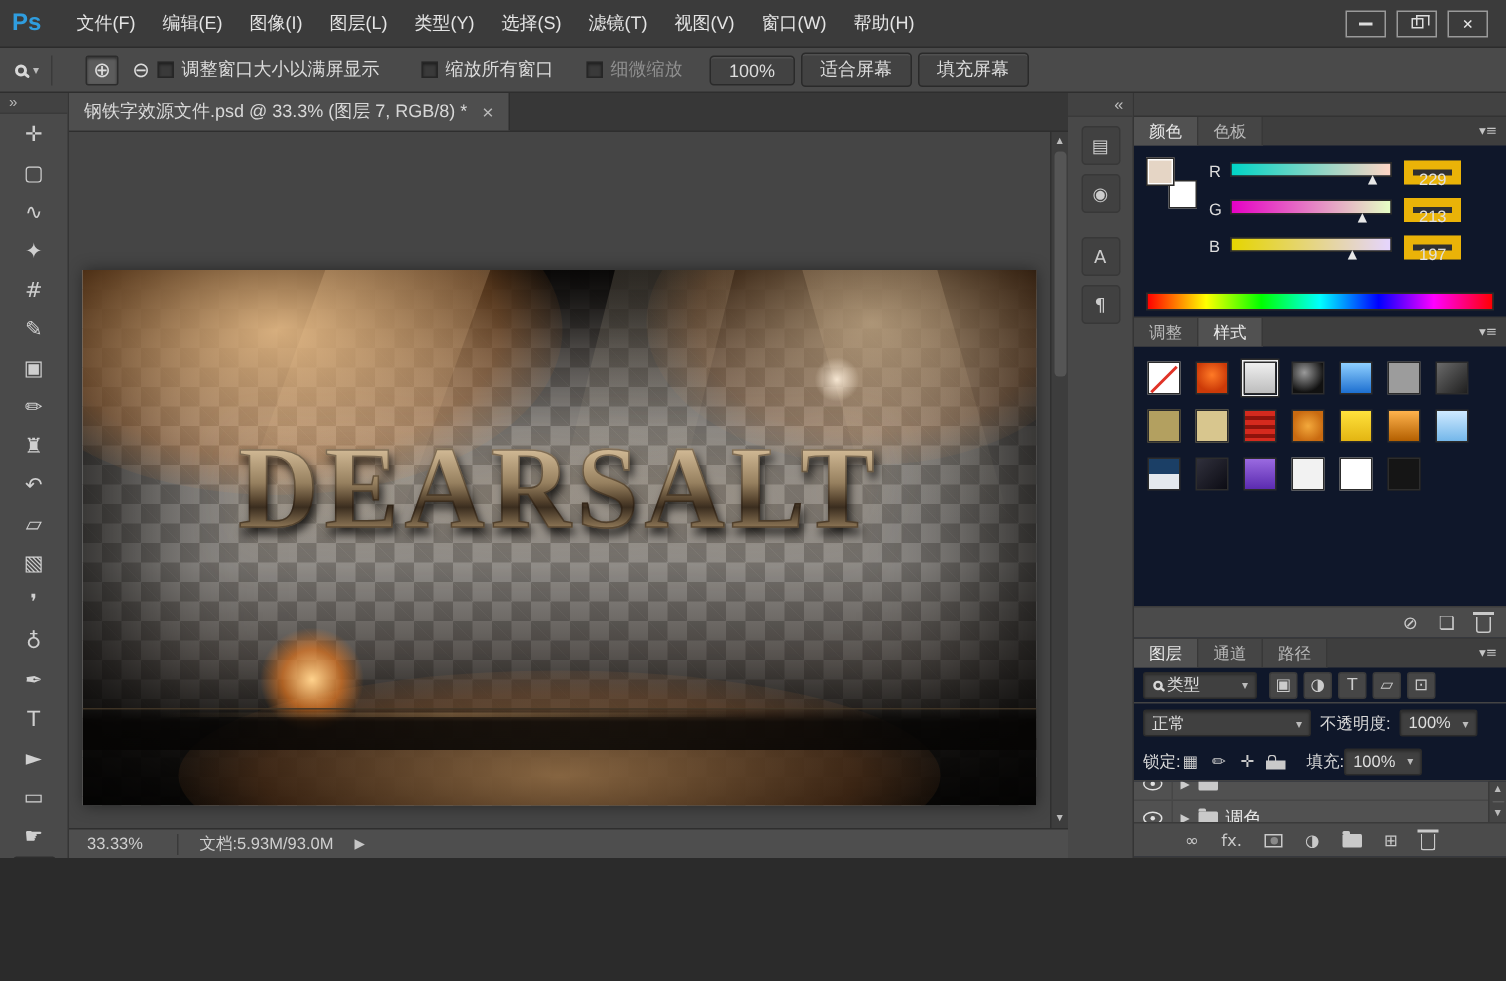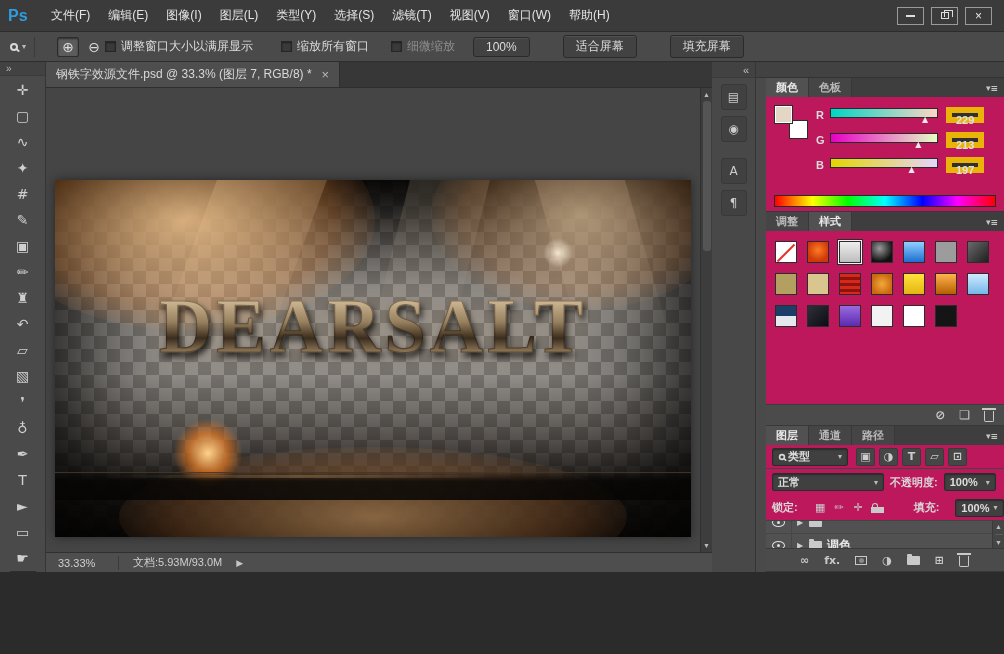--- a/index.html
+++ b/index.html
@@ -26,21 +26,21 @@
   .icon-mag::after{content:"";position:absolute;width:5px;height:2px;background:#d8d8d8;right:-4px;bottom:-2px;transform:rotate(40deg);border-radius:1px;}
   .icon-mag.tiny{transform:scale(.8);margin-right:2px;}
   .zoom-btn{width:22px;height:20px;display:flex;align-items:center;justify-content:center;font-size:14px;color:#ddd;margin-left:4px;font-family:"DejaVu Sans",sans-serif;}
   .zoom-btn.first{margin-left:14px;}
   .zoom-btn.active{background:#5c5c5c;border:1px solid #2c2c2c;border-radius:2px;box-shadow:inset 0 1px 2px rgba(0,0,0,.5);}
   .chk{display:flex;align-items:center;gap:5px;}
   .chk .box{width:11px;height:11px;background:#3a3a3a;border:1px solid #262626;box-shadow:inset 0 1px 2px rgba(0,0,0,.5);}
   .chk.c2{margin-left:28px;}
   .chk.c3{margin-left:22px;}
   .chk.disabled span.lbl{color:#8f8f8f;}
-  .opt-btn{background:#424242;border:1px solid #2a2a2a;border-radius:3px;color:#ddd;font-size:12px;padding:2px 12px;box-shadow:inset 0 1px 0 rgba(255,255,255,.08);margin-left:33px;}
+  .opt-btn{background:#424242;border:1px solid #2a2a2a;border-radius:3px;color:#ddd;font-size:12px;padding:2px 12px;box-shadow:inset 0 1px 0 rgba(255,255,255,.08);margin-left:4px;}
   .opt-btn.b1{margin-left:18px;}
 
   
   .toolbar{position:absolute;left:0;top:62px;width:46px;bottom:0;background:#4a4a4a;border-right:1px solid #353535;}
   .tb-collapse{height:14px;display:flex;align-items:center;padding-left:6px;color:#b5b5b5;font-size:10px;background:#424242;border-bottom:1px solid #3a3a3a;}
   .tool{width:28px;height:25px;margin:1px auto;display:flex;align-items:center;justify-content:center;color:#cfcfcf;}
   .tool .tglyph{font-size:14px;font-family:"DejaVu Sans",sans-serif;}
   .tool.active{background:#5f5f5f;border:1px solid #2e2e2e;border-radius:2px;box-shadow:inset 0 1px 2px rgba(0,0,0,.5);}
   .tb-fgbg{position:relative;width:26px;height:26px;margin:4px auto 0;}
   .tb-bg{position:absolute;right:0;bottom:0;width:13px;height:13px;border:1px solid #222;}
@@ -82,21 +82,21 @@
 
   
   .dock{position:absolute;left:712px;top:62px;width:44px;bottom:0;background:#484848;border-right:1px solid #353535;}
   .dock-expand{height:16px;display:flex;align-items:center;justify-content:flex-end;padding-right:6px;color:#c0c0c0;font-size:11px;background:#424242;border-bottom:1px solid #3a3a3a;}
   .strip-btn{width:26px;height:26px;margin:6px auto;display:flex;align-items:center;justify-content:center;background:#414141;border:1px solid #383838;border-radius:3px;color:#ccc;font-size:12px;font-family:"DejaVu Sans",sans-serif;}
   .strip-btn[data-name=character-panel-icon]{margin-top:16px;}
 
   
   .panels{position:absolute;left:756px;top:62px;width:248px;bottom:0;background:#4a4a4a;}
   .panels-top{position:absolute;left:0;right:0;top:0;height:16px;background:#424242;border-bottom:1px solid #333;}
-  .panel{position:absolute;left:10px;right:0;background:#be185d;border-bottom:1px solid #383838;font-weight:bold;}
+  .panel{position:absolute;left:0;right:0;background:#0f172a;border-bottom:1px solid #383838;}
   .panel.color{top:16px;height:134px;}
   .panel.styles{top:150px;height:214px;}
   .panel.layers{top:364px;bottom:0;}
   .phead{height:19px;background:#3e3e3e;display:flex;align-items:stretch;}
   .ptab{display:flex;align-items:center;padding:0 10px;font-size:11px;color:#b9b9b9;background:#454545;border-right:1px solid #383838;}
   .ptab.active{background:#515151;color:#e9e9e9;}
   .pmenu{margin-left:auto;color:#c5c5c5;font-size:9px;padding:0 6px;display:flex;align-items:center;font-family:"DejaVu Sans",sans-serif;}
 
   
   .pbody{position:relative;height:115px;}
@@ -124,21 +124,21 @@
   .lfilter{height:24px;display:flex;align-items:center;padding:0 6px;gap:6px;border-bottom:1px solid #444;}
   .select{display:inline-flex;align-items:center;background:#404040;border:1px solid #2b2b2b;border-radius:2px;height:18px;color:#ddd;font-size:11px;padding:0 5px;box-shadow:inset 0 1px 2px rgba(0,0,0,.35);}
   .select .arrow{margin-left:auto;font-size:8px;color:#bbb;padding-left:4px;font-family:"DejaVu Sans",sans-serif;}
   .sel-filter{width:76px;}
   .ficons{display:flex;gap:4px;margin-left:2px;}
   .f-icon{width:19px;height:18px;display:flex;align-items:center;justify-content:center;color:#ccc;font-size:11px;background:#464646;border:1px solid #3a3a3a;border-radius:2px;font-family:"DejaVu Sans",sans-serif;}
   .lblend{height:26px;display:flex;align-items:center;padding:0 6px;gap:6px;}
   .sel-blend{width:112px;}
   .sel-opacity,.sel-fill{width:52px;}
   .lab{font-size:11px;color:#d8d8d8;white-space:nowrap;}
-  .llock{height:26px;display:flex;align-items:center;padding:0 6px;gap:16px;border-bottom:1px solid #424242;text-align:center;}
+  .llock{height:26px;display:flex;align-items:center;padding:0 6px;gap:0;border-bottom:1px solid #424242;text-align:center;}
   .licons{display:flex;gap:6px;align-items:center;}
   .lk-icon{color:#c9c9c9;font-size:11px;display:flex;align-items:center;justify-content:center;min-width:13px;font-family:"DejaVu Sans",sans-serif;}
   .lab.fill{margin-left:14px;}
   .llist{position:absolute;top:95px;bottom:23px;left:0;right:12px;overflow:hidden;background:#515151;}
   .layer-row{height:23px;border-bottom:1px solid #464646;}
   .layer-row.partial{height:13px;overflow:hidden;}
   .partial .row-inner{margin-top:-10px;}
   .row-inner{display:flex;align-items:center;height:23px;}
   .eye-cell{width:26px;height:23px;display:flex;align-items:center;justify-content:center;border-right:1px solid #464646;}
   .icon-eye{width:13px;height:9px;border:1px solid #e0e0e0;border-radius:50%;position:relative;display:inline-block;}

